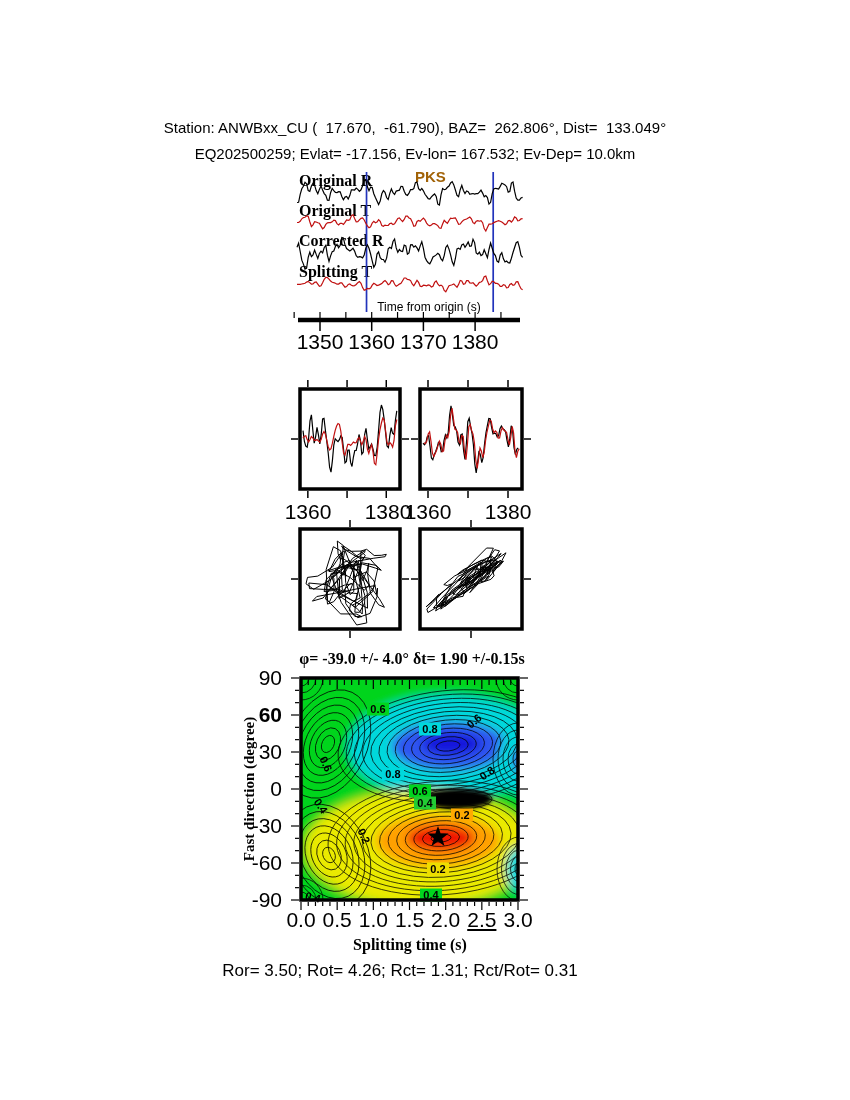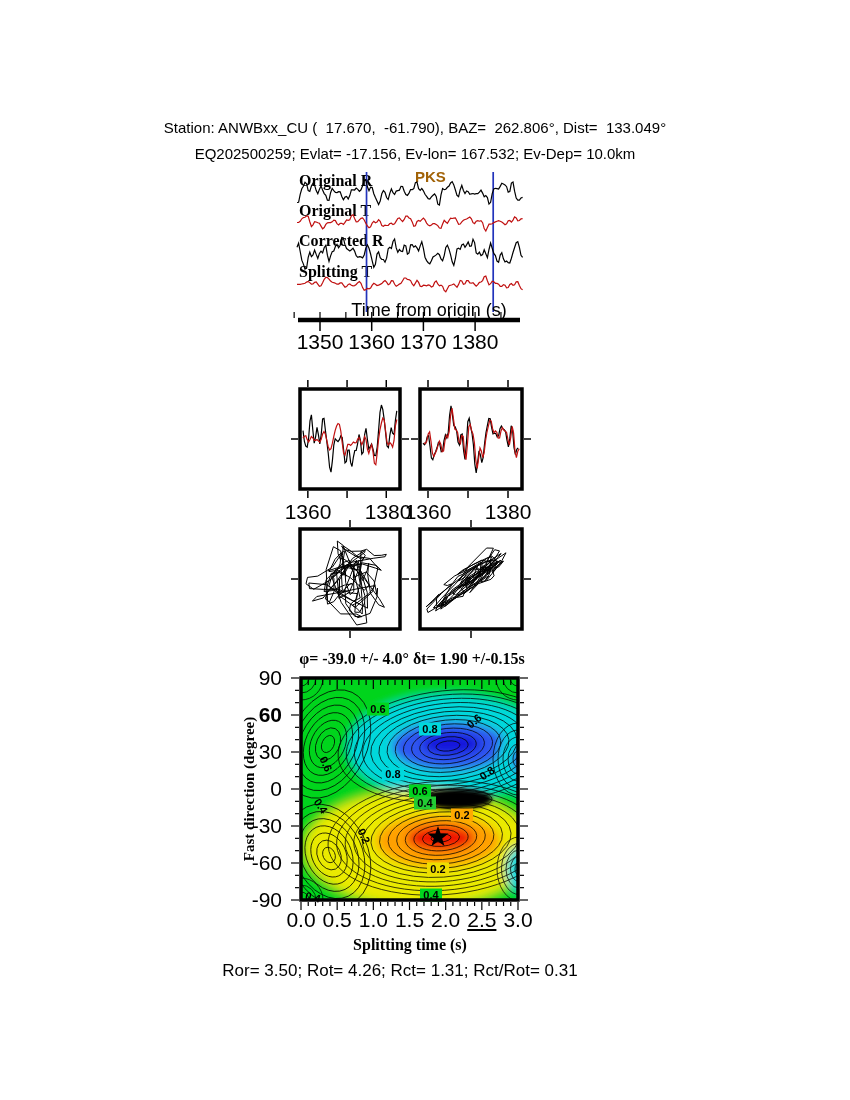--- a/index.html
+++ b/index.html
@@ -4,21 +4,21 @@
 <style>
   html,body{margin:0;padding:0;background:#fff;}
   .page{position:relative;width:850px;height:1100px;background:#ffffff;overflow:hidden;
         font-family:"Liberation Sans",sans-serif;color:#000;}
   .abs{position:absolute;}
   .hdr{font-size:15px;text-align:center;white-space:pre;}
   .serifb{font-family:"Liberation Serif","DejaVu Serif",serif;font-weight:bold;}
   .num{font-size:21px;text-align:center;}
   .phase{font-size:15px;font-weight:bold;color:#a16207;}
   .tracelabel{font-size:16px;line-height:16px;}
-  .axtitle{font-size:18px;text-align:center;}
+  .axtitle{font-size:12px;text-align:center;}
   .cttitle{font-size:16px;text-align:center;}
   .ylabelrot{font-size:15px;text-align:center;transform:rotate(-90deg);}
   .footer{font-size:17px;text-align:center;}
   svg{position:absolute;display:block;}
 </style>
 </head>
 <body>
 
 <div class="page">
 

